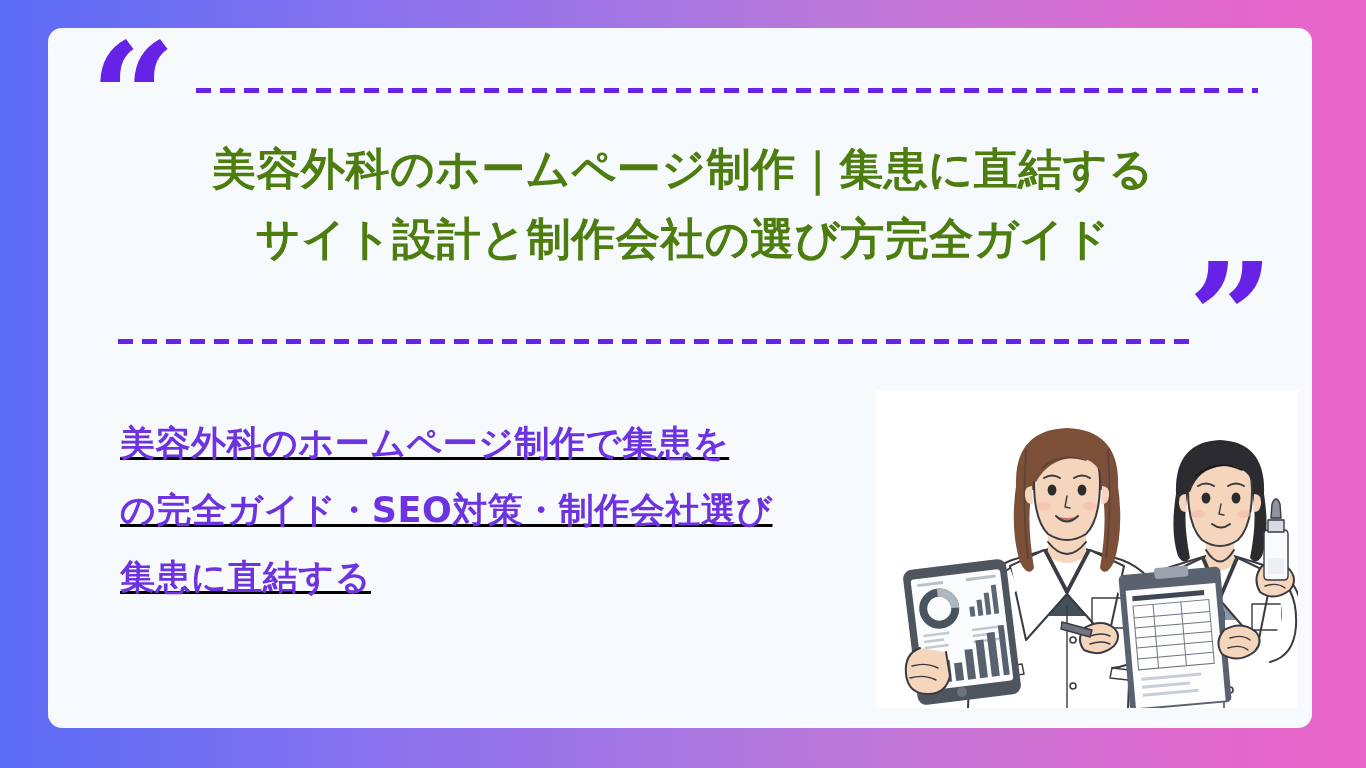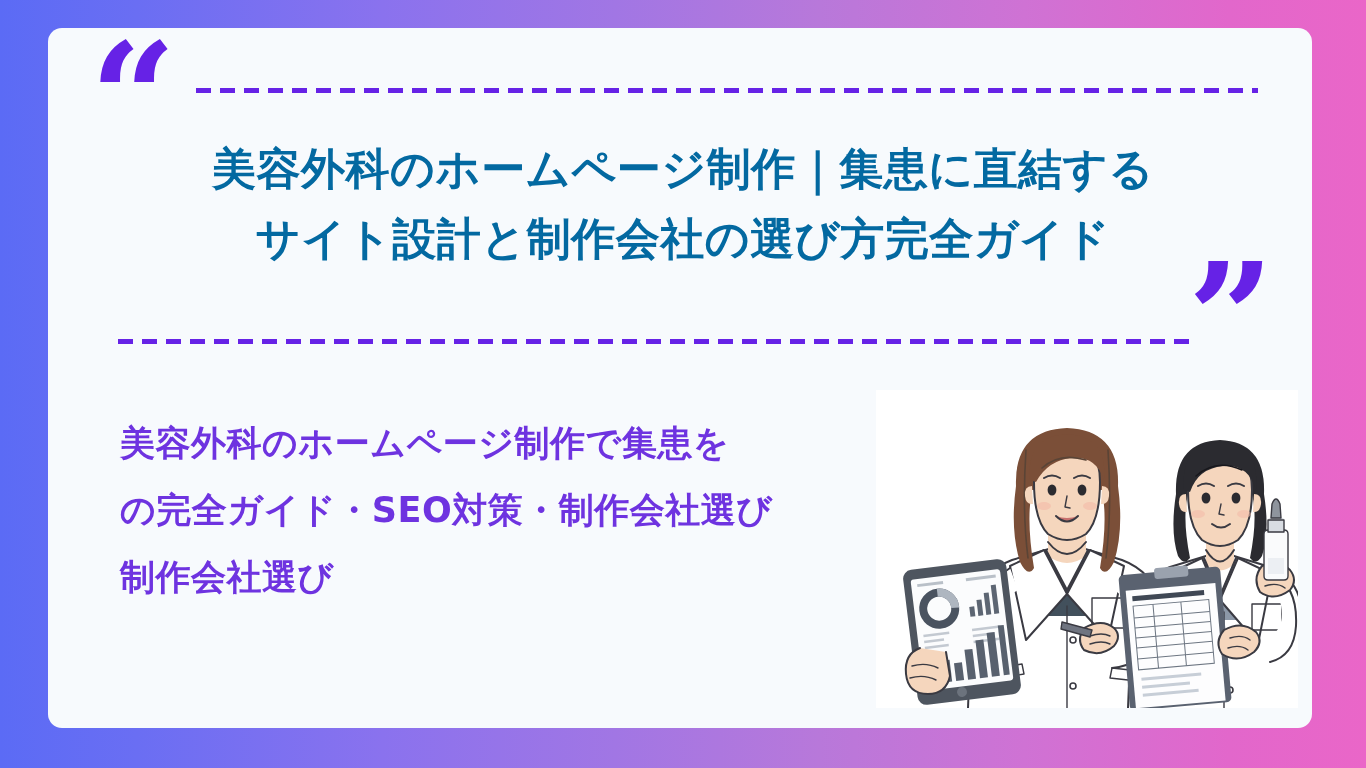--- a/index.html
+++ b/index.html
@@ -69,29 +69,30 @@
     width:1190px;
     text-align:center;
   }
   .title-line {
     display:block;
     font-family:"DejaVu Sans", sans-serif;
     font-weight:700;
     font-size:44px;
     line-height:70px;
     letter-spacing:0.5px;
-    color:#0369a1;
+    color:#4d7c0f;
     white-space:nowrap;
   }
 
   
   #body-block {
     position:absolute;
     left:72px; top:382px;
     width:770px;
+    text-decoration:underline;
   }
   .body-line {
     display:block;
     font-family:"DejaVu Sans", sans-serif;
     font-weight:700;
     font-size:35px;
     line-height:67px;
     letter-spacing:0.5px;
     color:#6e33e0;
     white-space:nowrap;
@@ -119,21 +120,21 @@
   <div class="dash-rule" id="dash-bottom"></div>
 
   <div id="title-block">
     <span class="title-line">美容外科のホームページ制作｜集患に直結する</span>
     <span class="title-line">サイト設計と制作会社の選び方完全ガイド</span>
   </div>
 
   <div id="body-block">
     <span class="body-line">美容外科のホームページ制作で集患を</span>
     <span class="body-line">の完全ガイド・SEO対策・制作会社選び</span>
-    <span class="body-line">制作会社選び</span>
+    <span class="body-line">集患に直結する</span>
   </div>
 
   <div id="illustration">
     <svg viewBox="0 0 422 318" xmlns="http://www.w3.org/2000/svg">
       <defs>
         <style>
           .ln{fill:none;stroke:#3a3a42;stroke-width:2;stroke-linecap:round;stroke-linejoin:round;}
           .lnT{fill:none;stroke:#3a3a42;stroke-width:1.4;stroke-linecap:round;stroke-linejoin:round;}
           .lnF{fill:none;stroke:#5a4436;stroke-width:1.6;stroke-linecap:round;}
           .skin{fill:#f5d6bd;}

